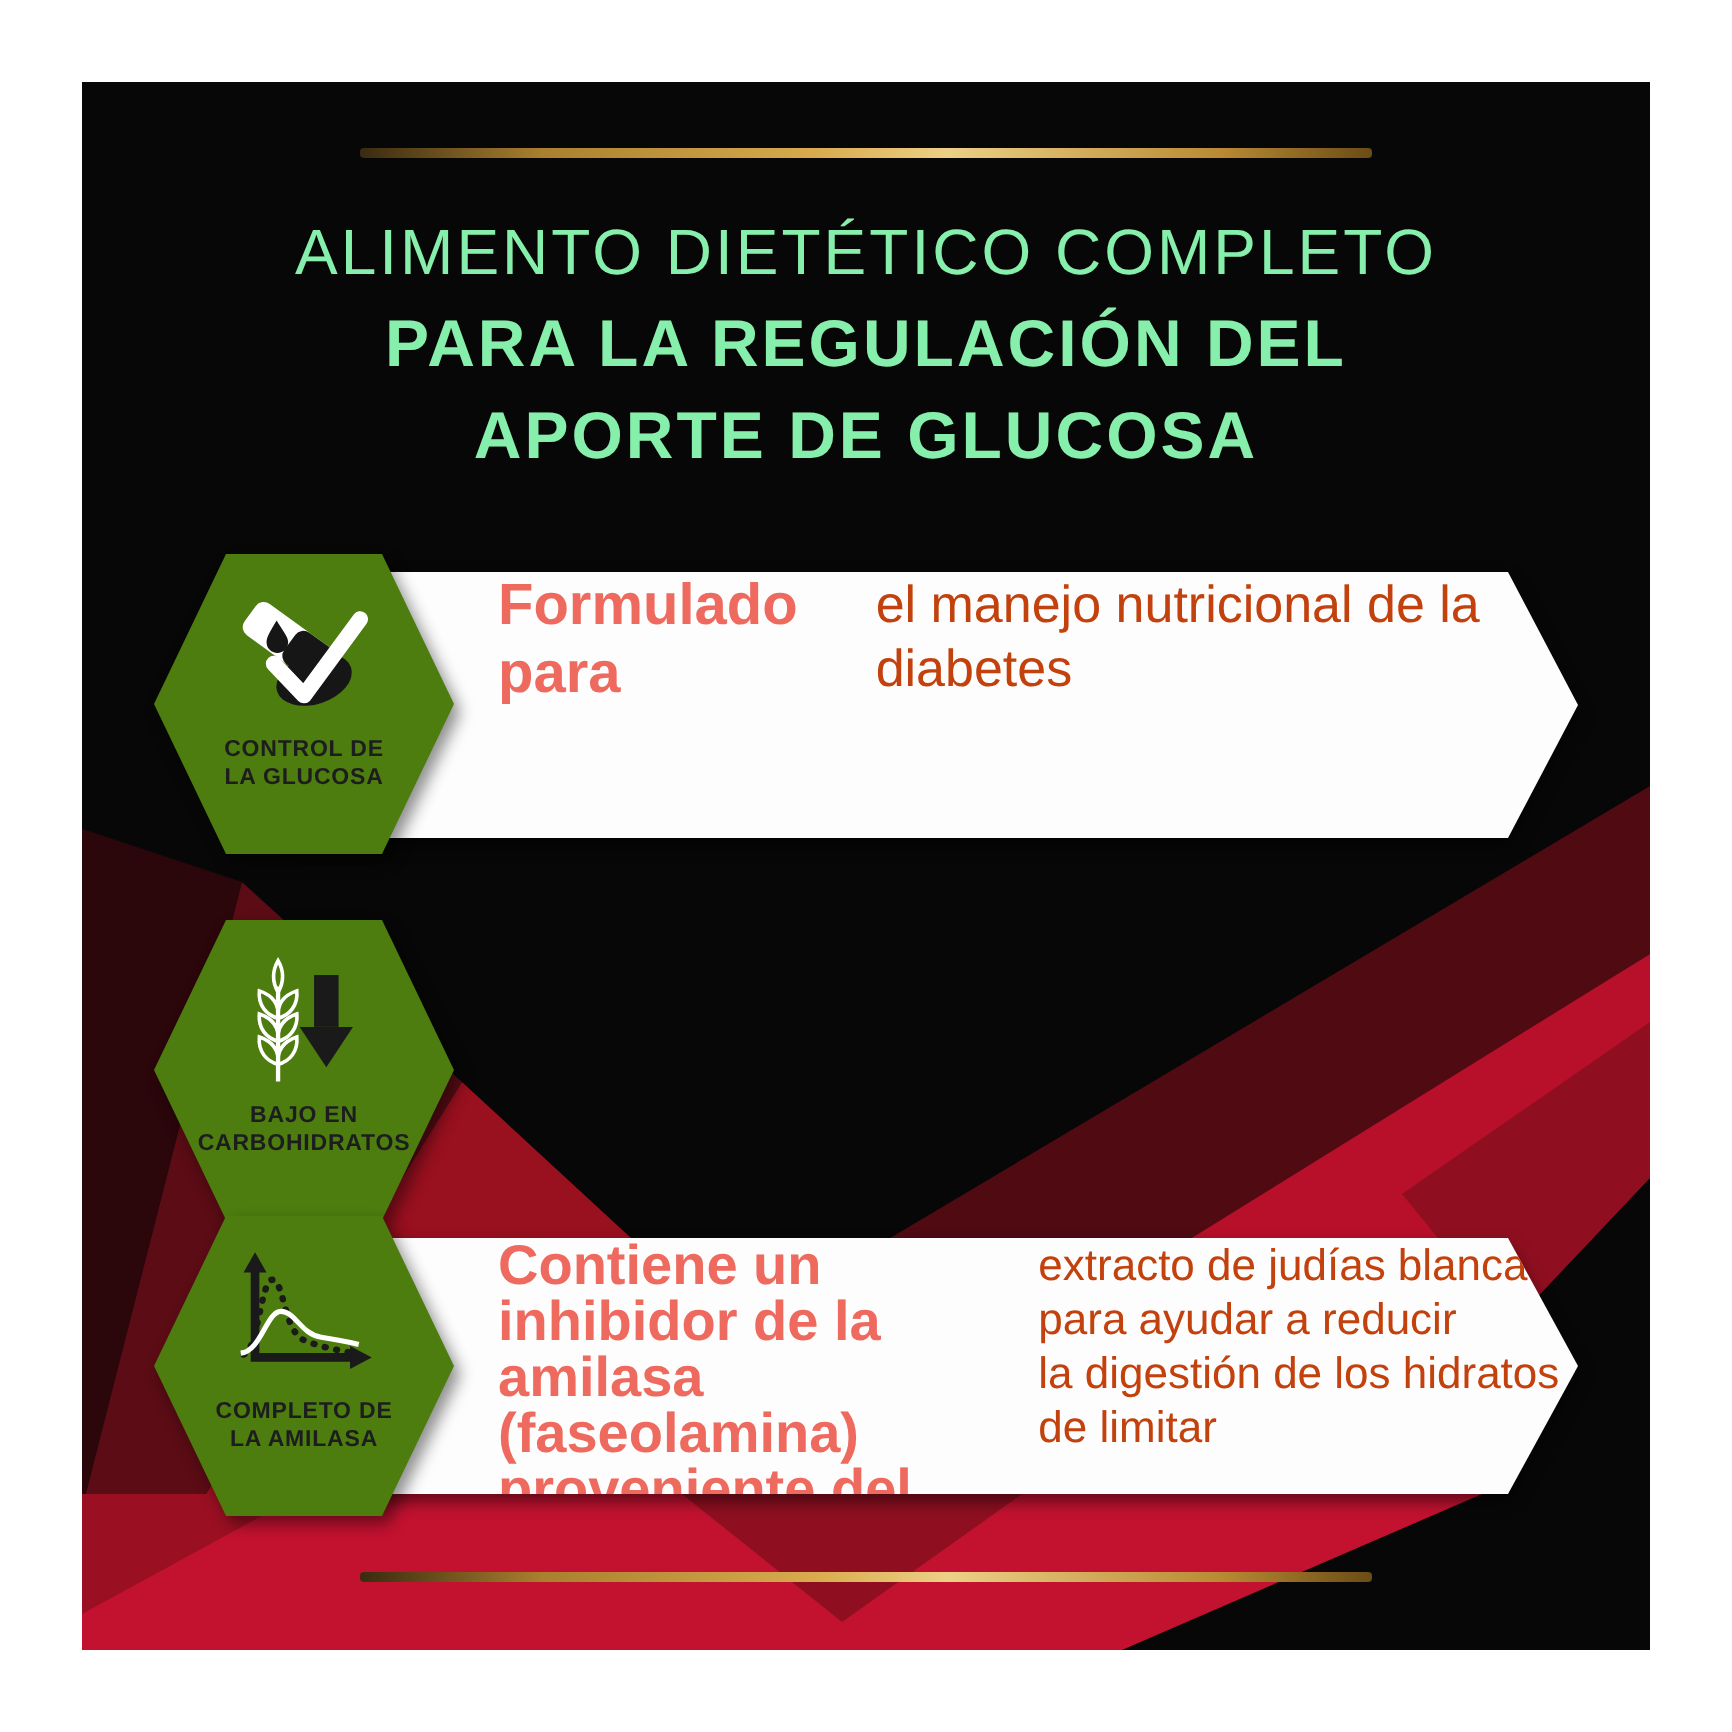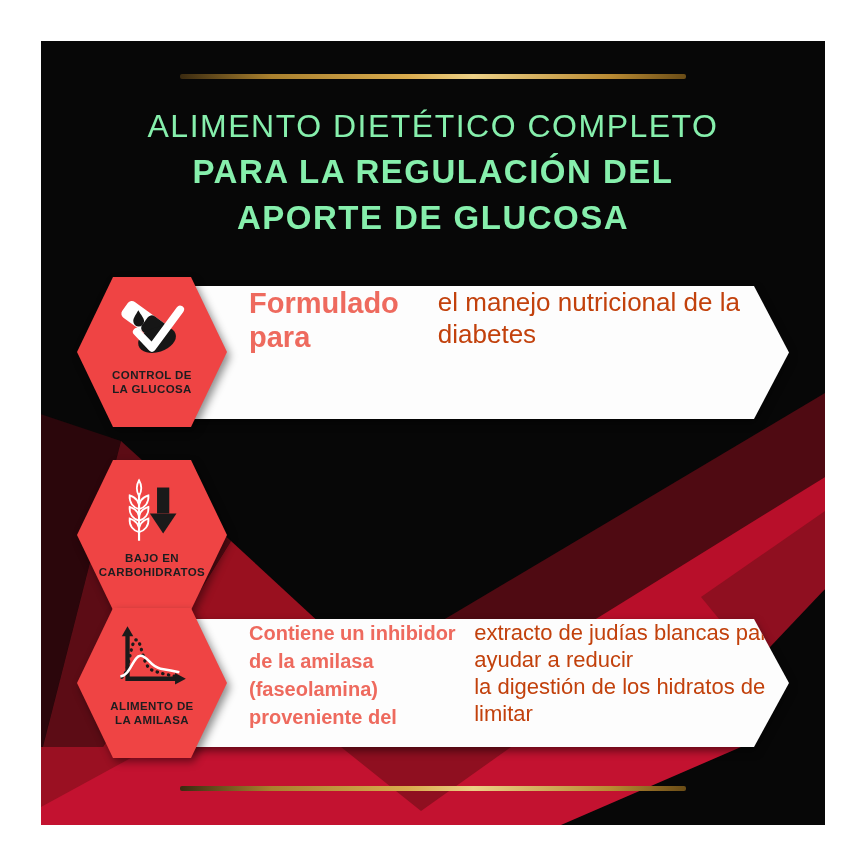--- a/index.html
+++ b/index.html
@@ -23,29 +23,29 @@
   .banner{width:100%;height:100%;background:#fdfdfd;box-sizing:border-box;
     clip-path:polygon(0 0,605px 0,640px 50%,605px 100%,0 100%);
     display:flex;flex-direction:row;justify-content:center;padding-left:100px;}
   .heading{color:#EE6A5E;font-weight:700;white-space:pre-wrap;}
   .body{color:#c2410c;white-space:pre-wrap;}
   #row1 .heading{font-size:29px;line-height:34px;margin-bottom:3px;}
   #row1 .body{font-size:26px;line-height:32px;}
   #row2 .heading{font-size:27px;line-height:29px;}
   #row2 .heading-block{margin-bottom:5px;}
   #row2 .body{font-size:24px;line-height:29px;}
-  #row3 .heading{font-size:20px;line-height:28px;}
+  #row3 .heading{font-size:28px;line-height:28px;}
   #row3 .heading-block{margin-bottom:4px;}
   #row3 .body{font-size:22px;line-height:27px;}
   .hex-wrap{position:absolute;left:36px;width:150px;height:150px;
     filter:drop-shadow(3px 4px 4px rgba(0,0,0,0.45));}
   #row1 .hex-wrap{top:-9px;}
   #row2 .hex-wrap{top:-10px;margin-top:16px;}
   #row3 .hex-wrap{top:-11px;}
-  .hex{width:150px;height:150px;background:#ef4444;
+  .hex{width:150px;height:150px;background:#4d7c0f;
     clip-path:polygon(0 50%,24% 0,76% 0,100% 50%,76% 100%,24% 100%);
     display:flex;flex-direction:column;align-items:center;}
   .hex svg.icon{width:80px;height:72px;margin-top:16px;flex:0 0 auto;}
   .hex-label{margin-top:3px;text-align:center;font-size:11.5px;font-weight:700;
     letter-spacing:0.4px;color:#1D1D1F;line-height:14px;}
 </style>
 </head>
 <body>
 
 <div class="page">
@@ -151,21 +151,21 @@
       <div class="hex-wrap">
         <div class="hex">
           <svg class="icon" viewBox="0 0 100 100">
             <path d="M16 12 L16 76 L86 76" stroke="#1A1A1A" stroke-width="6" fill="none"></path>
             <polygon points="8,17 24,17 16,3" fill="#1A1A1A"></polygon>
             <polygon points="82,68 82,84 97,76" fill="#1A1A1A"></polygon>
             <path d="M8 74 C18 72 20 22 28 22 C36 22 36 58 50 64 C62 69 74 71 84 73" fill="none" stroke="#1A1A1A" stroke-width="4.5" stroke-dasharray="0.6 7.5" stroke-linecap="round"></path>
             <path d="M6 73 C20 72 24 44 34 44 C44 44 48 60 62 62 C72 63.5 80 65 88 67" fill="none" stroke="#FFFFFF" stroke-width="3.5"></path>
           </svg>
           <div class="hex-label">
-            <div>ALIMENTO DE</div>
+            <div>COMPLETO DE</div>
             <div>LA AMILASA</div>
           </div>
         </div>
       </div>
     </div>
 
     <div class="gold gold-bottom"></div>
   </div>
 </div>
 

